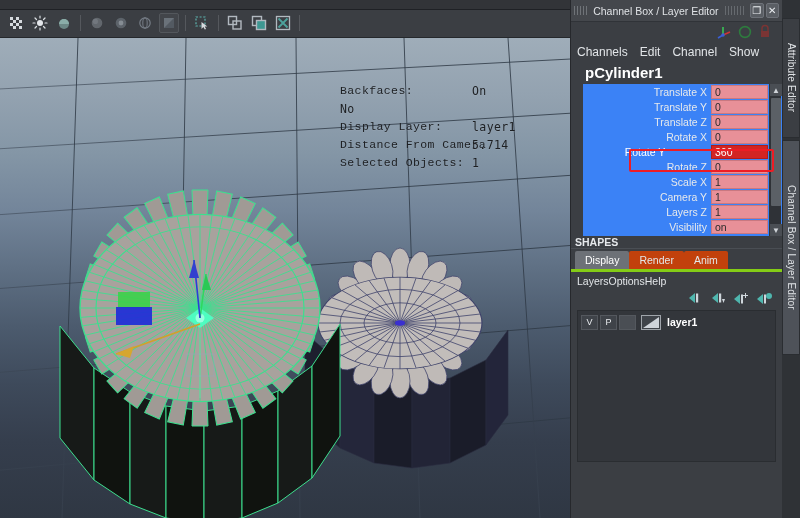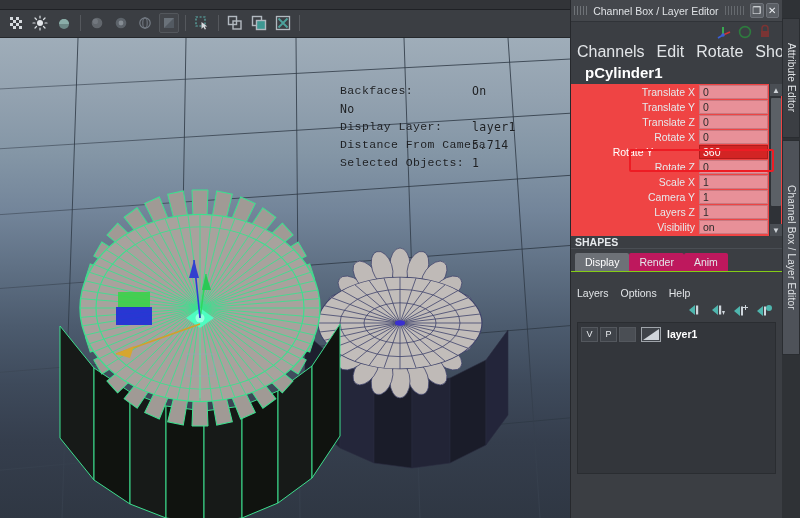--- a/index.html
+++ b/index.html
@@ -141,33 +141,33 @@
   }
   #axis-row .ic { position:absolute; top:2px; width:16px; height:16px; }
 
   #menurow {
     height: 20px;
     display: flex; align-items: center;
     padding-left: 6px;
     gap: 12px;
     background: #3b3e43;
   }
-  #menurow span { font-size: 16px; color: #e2e5e8; }
+  #menurow span { font-size: 12px; color: #e2e5e8; }
 
   #nodename {
     padding: 2px 0 3px 14px;
     font-size: 15px; color: #ffffff; font-weight: bold;
   }
 
   
   #chan-wrap {
     position: relative;
-    margin: 0 0 0 0;
+    margin: 0 0 0 12px;
     height: 152px;
-    background: #ef4444;
+    background: #3b82f6;
     overflow: hidden;
   }
   .chan-row {
     display: flex; align-items: center;
     height: 15px;
   }
   .chan-lbl {
     flex: 0 0 128px;
     text-align: right;
     padding-right: 4px;
@@ -220,35 +220,34 @@
     overflow: hidden;
     border-bottom: 1px solid #4a4e54;
   }
 
   
   #layer-tabs {
     display: flex; align-items: flex-end;
     height: 20px;
     padding-left: 4px;
     margin-top: 3px;
-    border-bottom: 1px solid #84cc16;
+    border-bottom: 3px solid #84cc16;
   }
   .ltab {
     font-size: 10.5px; color: #e4e7ea;
     padding: 3px 10px 3px 10px;
-    background: #be185d;
+    background: #c2410c;
     border-radius: 2px 2px 0 0;
   }
   .ltab.active { background: #6d7177; color:#ffffff; }
 
   #layer-menurow {
-    display:flex; gap: 12px;
+    display:flex; 
     padding: 3px 0 2px 6px;
     background: #3b3e43;
-    margin-top: 12px;
   }
   #layer-menurow span { font-size: 10.5px; color: #e2e5e8; }
 
   #layer-tools {
     display: flex; justify-content: flex-end;
     gap: 7px;
     padding: 2px 10px 3px 0;
   }
   .ltool { width: 16px; height: 14px; }
 
@@ -793,21 +792,21 @@
         <svg width="16" height="16" viewBox="0 0 16 16">
           <path d="M5 7 L5 4.5 A3 3 0 0 1 11 4.5 L11 7" fill="none" stroke="#7a3434" stroke-width="1.5"></path>
           <rect x="4" y="7" width="8" height="6" fill="#7a3434"></rect>
         </svg>
       </div>
     </div>
 
     <div id="menurow">
       <span>Channels</span>
       <span>Edit</span>
-      <span>Rotate</span>
+      <span>Channel</span>
       <span>Show</span>
     </div>
 
     <div id="nodename">pCylinder1</div>
 
     <div id="chan-wrap">
       <div class="chan-row">
         <div class="chan-lbl">Translate X</div>
         <div class="chan-val">0</div>
       </div>

